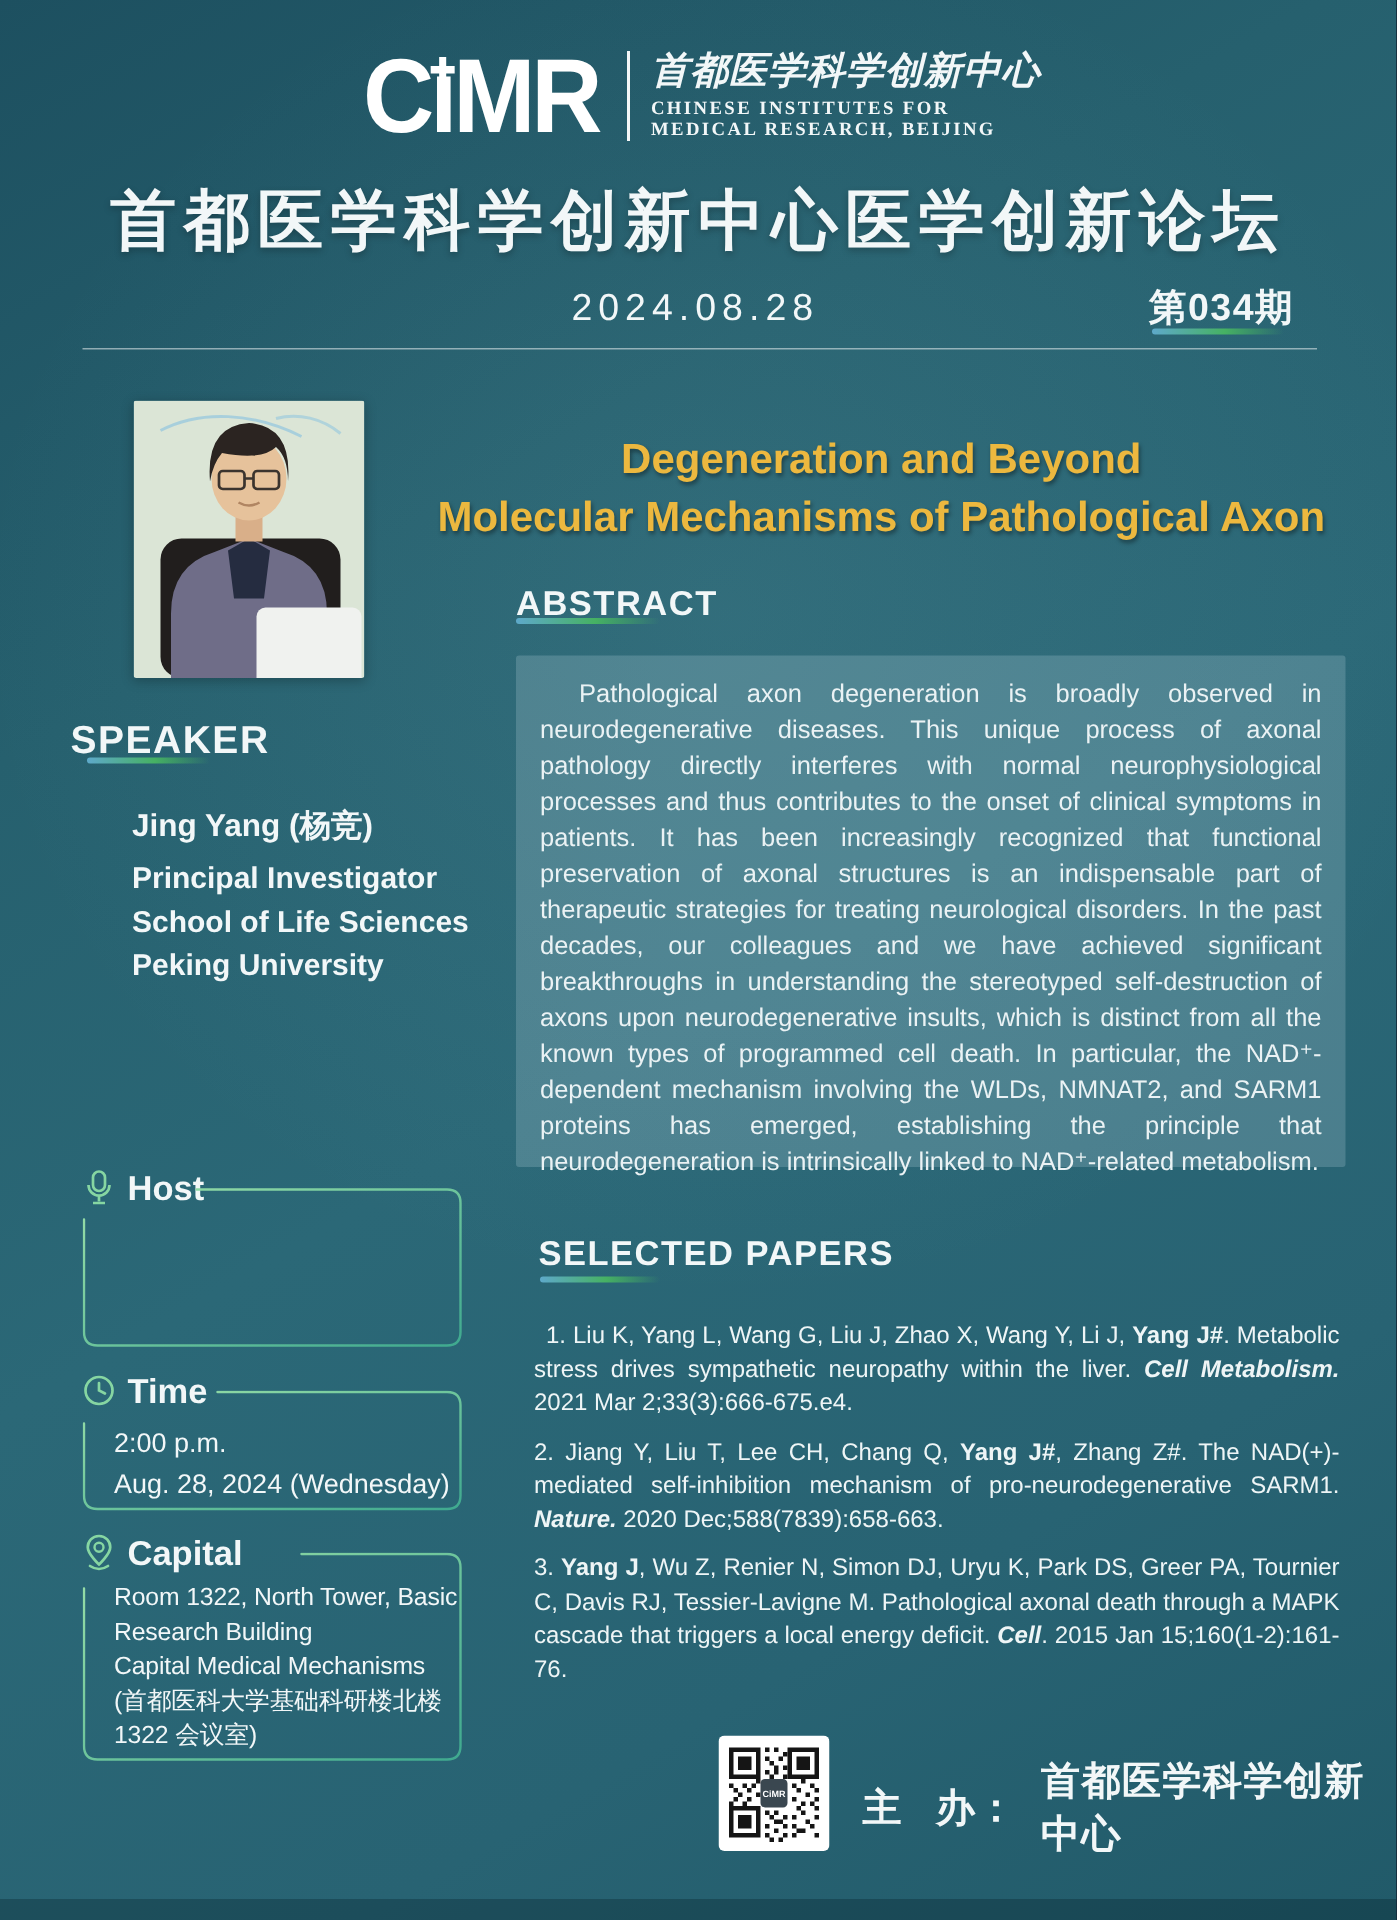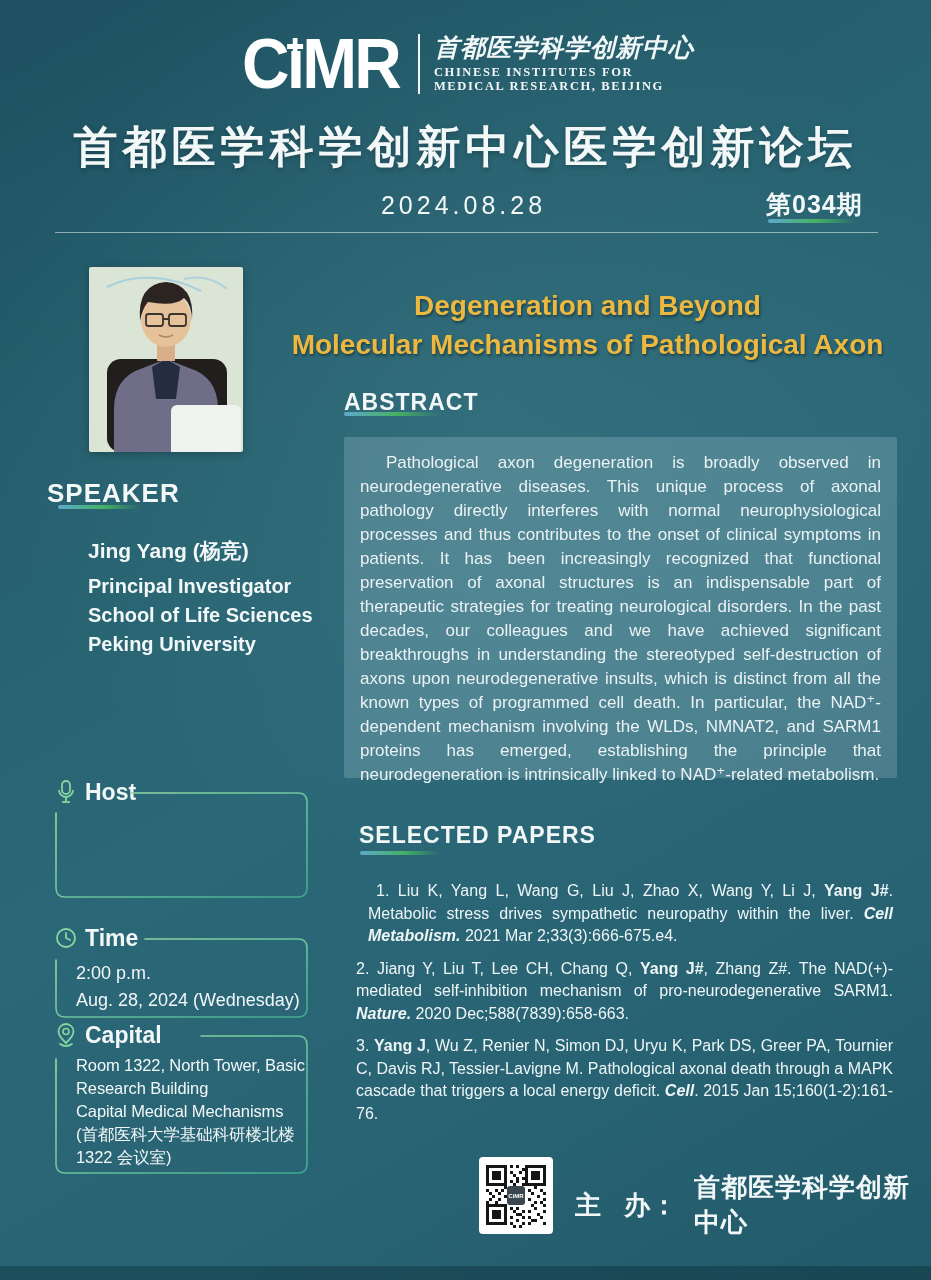--- a/index.html
+++ b/index.html
@@ -38,37 +38,37 @@
   .speaker-info .name{font-size:21px;font-weight:700;margin-bottom:7px;}
   
   .ibox{left:55px;width:253px;}
   .ibox .label-row{position:absolute;top:0;left:0;display:flex;align-items:center;gap:8px;height:28px;}
   .ibox .label{font-size:23px;font-weight:700;}
   .ibox .border-svg{position:absolute;left:0;top:14px;}
   .ibox .content{position:absolute;left:21px;font-size:18px;line-height:27px;}
   #host-box{top:778px;height:121px;}
   #host-box .content{top:32px;}
   #host-box .name{font-weight:700;font-size:19px;}
-  #time-box{top:913px;height:95px;margin-top:11px;}
+  #time-box{top:913px;height:95px;}
   #time-box .content{top:36px;}
   #location-box{top:1021px;height:168px;}
   #location-box .content{top:33px;font-size:16.5px;line-height:23px;letter-spacing:-0.1px;}
   
   .talk-title{top:286px;left:265px;width:645px;text-align:center;font-size:28px;font-weight:700;line-height:39px;color:#ecb83f;text-shadow:1px 2px 3px rgba(0,0,0,.4);}
   .abstract-h{top:389px;left:344px;font-size:23px;}
   .abstract-bar{top:412px;left:344px;width:96px;}
   .abstract-box{top:437px;left:344px;width:553px;height:341px;background:rgba(205,228,238,.21);border-radius:2px;}
   .abstract-text{padding:14px 16px;font-size:17px;line-height:24px;text-align:justify;text-indent:26px;color:#eaf2f4;}
   .papers-h{top:822px;left:359px;font-size:23px;}
   .papers-bar{top:851px;left:360px;width:80px;}
   .papers{top:880px;left:356px;width:537px;font-size:16px;line-height:22.5px;text-align:justify;color:#eef5f6;}
   .paper{margin-bottom:10px;}
   .paper span.b{font-weight:700;}
   .paper span.bi{font-weight:700;font-style:italic;}
-  .paper:first-child{text-indent:8px;margin-left:12px;}
+  .paper:first-child{text-indent:8px;}
   
   .qr{top:1157px;left:479px;width:74px;height:77px;}
   .sponsor{top:1170px;left:575px;font-size:26px;font-weight:700;letter-spacing:1px;display:flex;align-items:center;}
   .sponsor .sp1{margin-right:22px;}
   .sponsor .sp2{margin-right:16px;}
   .footer-strip{bottom:0;left:0;width:931px;height:14px;background:rgba(0,20,30,.28);}
 </style>
 </head>
 <body>
 

